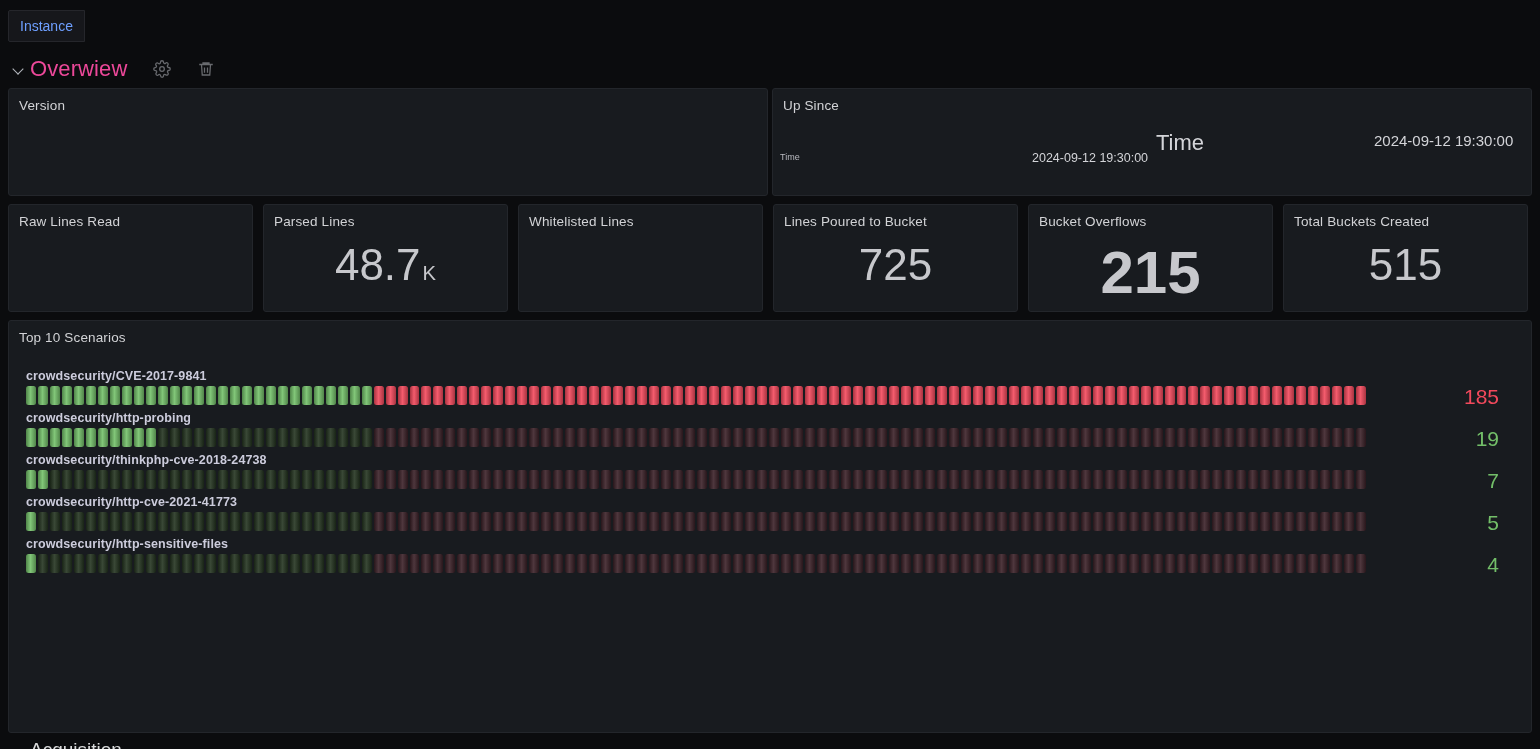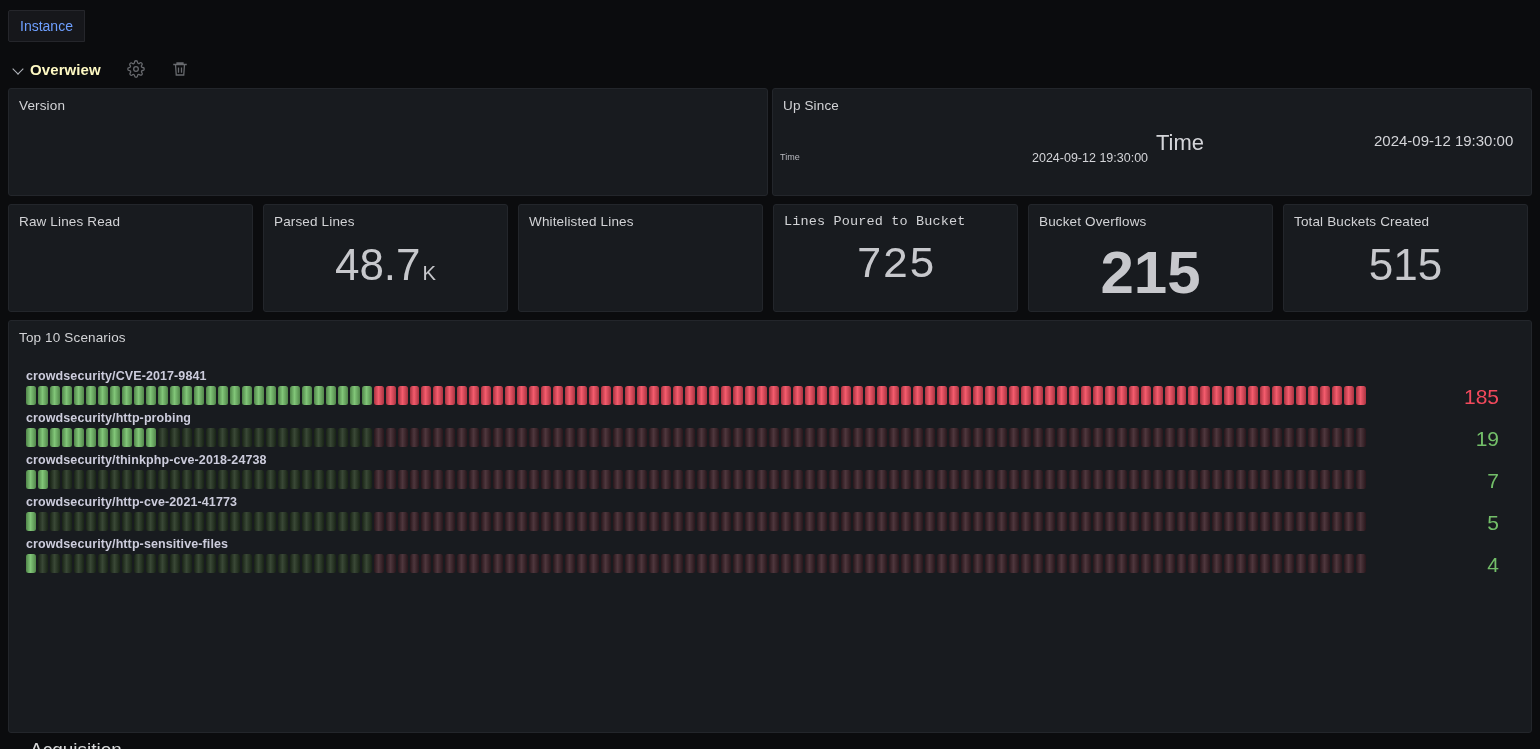--- a/index.html
+++ b/index.html
@@ -45,21 +45,21 @@
   .row-caret {
     width: 14px; height: 14px; margin-right: 4px;
     position: relative; flex: none;
   }
   .row-caret::after {
     content: ""; position: absolute; left: 2px; top: 3px;
     width: 7px; height: 7px;
     border-right: 1.7px solid #b4b7bd; border-bottom: 1.7px solid #b4b7bd;
     transform: rotate(45deg);
   }
-  .row-title { font-size: 15px; color: #fef9c3; font-weight: 700; letter-spacing: .1px; }
+  .row-title { font-size: 22px; color: #ec4899; font-weight: 400; letter-spacing: .1px; }
   .row-icon { width: 18px; height: 18px; margin-left: 26px; opacity: .55; flex: none; }
   .row-icon svg { display: block; }
 
   
   .panel {
     position: absolute;
     background: #181b1f;
     border: 1px solid #23262b;
     border-radius: 3px;
   }
@@ -164,21 +164,21 @@
     <div class="panel" style="left: 8px; top: 204px; width: 245px; height: 108px;">
       <div class="panel-title">Raw Lines Read</div>
     </div>
     <div class="panel" style="left: 263px; top: 204px; width: 245px; height: 108px;">
       <div class="panel-title">Parsed Lines</div>
       <div class="stat-big" style="top: 38px; font-size: 44px;">48.7<span class="stat-suffix">K</span></div>
     </div>
     <div class="panel" style="left: 518px; top: 204px; width: 245px; height: 108px;">
       <div class="panel-title">Whitelisted Lines</div>
     </div>
-    <div class="panel" style="left: 773px; top: 204px; width: 245px; height: 108px; font-family: Liberation Mono, monospace;">
+    <div class="panel" style="left: 773px; top: 204px; width: 245px; height: 108px;">
       <div class="panel-title">Lines Poured to Bucket</div>
       <div class="stat-big" style="top: 38px; font-size: 44px;">725</div>
     </div>
     <div class="panel" style="left: 1028px; top: 204px; width: 245px; height: 108px;">
       <div class="panel-title">Bucket Overflows</div>
       <div class="stat-big" style="top: 38px; font-size: 60px; font-weight: bold;">215</div>
     </div>
     <div class="panel" style="left: 1283px; top: 204px; width: 245px; height: 108px;">
       <div class="panel-title">Total Buckets Created</div>
       <div class="stat-big" style="top: 38px; font-size: 44px;">515</div>

